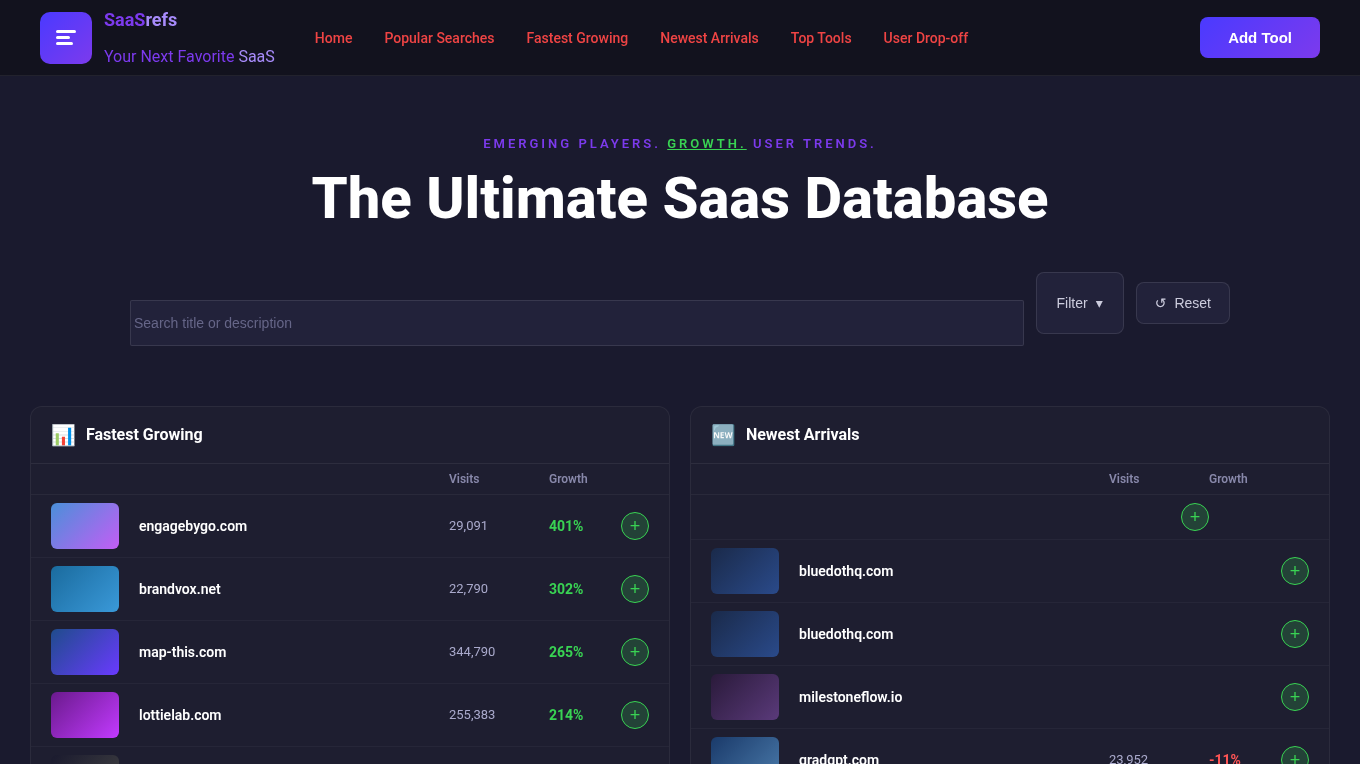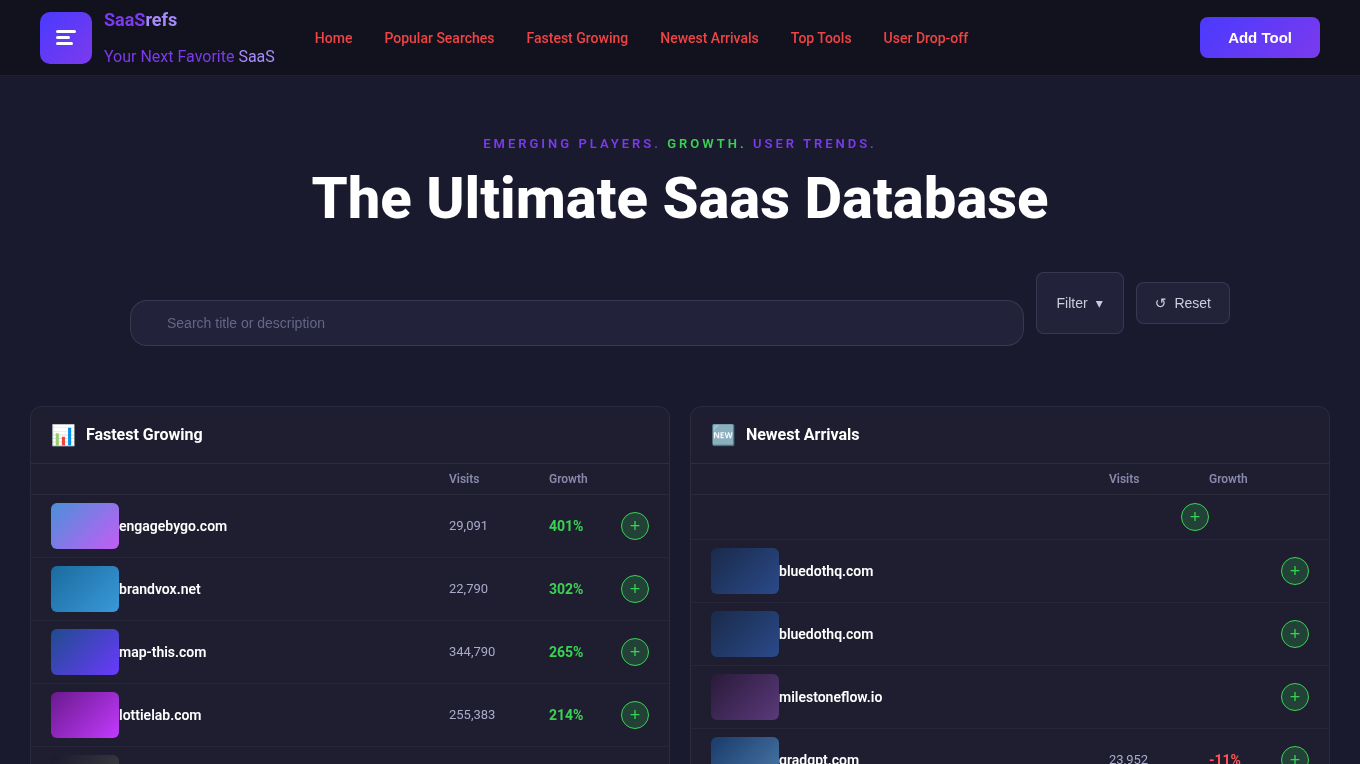--- a/index.html
+++ b/index.html
@@ -90,21 +90,21 @@
       text-align: center;
       padding: 60px 40px 40px;
     }
     .hero-subtitle {
       font-size: 13px;
       font-weight: 600;
       letter-spacing: 3px;
       margin-bottom: 16px;
     }
     .hero-subtitle .emerging { color: #7c3aed; }
-    .hero-subtitle .growth { color: #39d353; }
+    .hero-subtitle .growth { color: #39d353; text-decoration: underline; }
     .hero-subtitle .trends { color: #7c3aed; }
     .hero-title {
       font-size: 58px;
       font-weight: 800;
       color: #ffffff;
       line-height: 1.1;
       margin-bottom: 30px;
     }
 
     
@@ -112,22 +112,22 @@
       display: flex;
       align-items: center;
       gap: 12px;
       max-width: 1100px;
       margin: 0 auto;
     }
     .search-input {
       flex: 1;
       background: #22223a;
       border: 1px solid rgba(255,255,255,0.1);
-      border-radius: 17px;
-      padding: 14px 36px;
+      border-radius: 2px;
+      padding: 14px 3px;
       color: #ffffff;
       font-size: 14px;
       outline: none;
       margin-top: 39px;
     }
     .search-input::placeholder { color: #666688; }
     .filter-btn {
       background: #22223a;
       border: 1px solid rgba(255,255,255,0.1);
       color: #ccccdd;
@@ -204,21 +204,21 @@
       display: grid;
       grid-template-columns: 1fr 100px 100px;
       align-items: center;
       padding: 8px 20px;
       border-bottom: 1px solid rgba(255,255,255,0.04);
       transition: background 0.2s;
     }
     .cell-site {
       display: flex;
       align-items: center;
-      gap: 0;
+      gap: 20px;
       text-align: right;
     }
     .site-thumb {
       width: 68px;
       height: 46px;
       border-radius: 6px;
       overflow: hidden;
       background: #2a2a40;
       flex-shrink: 0;
     }

